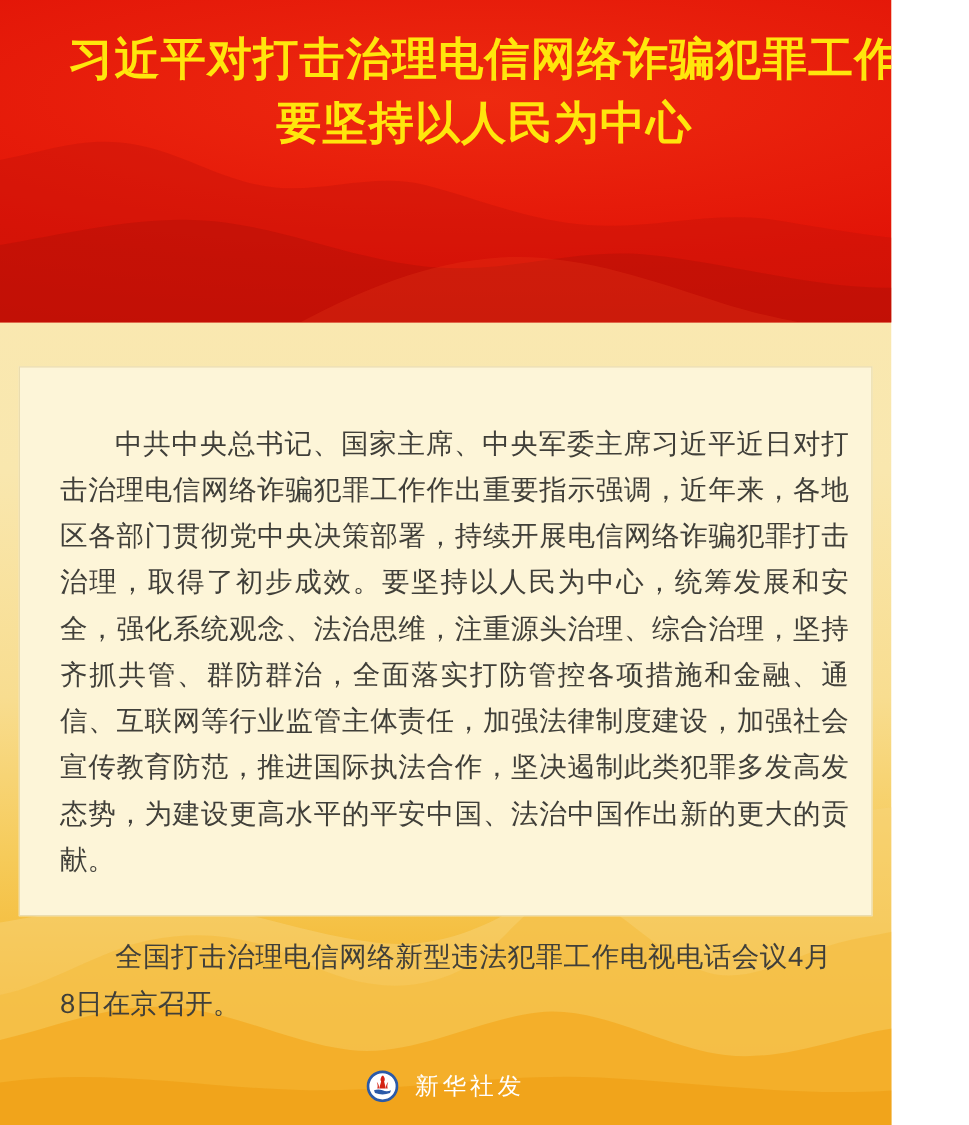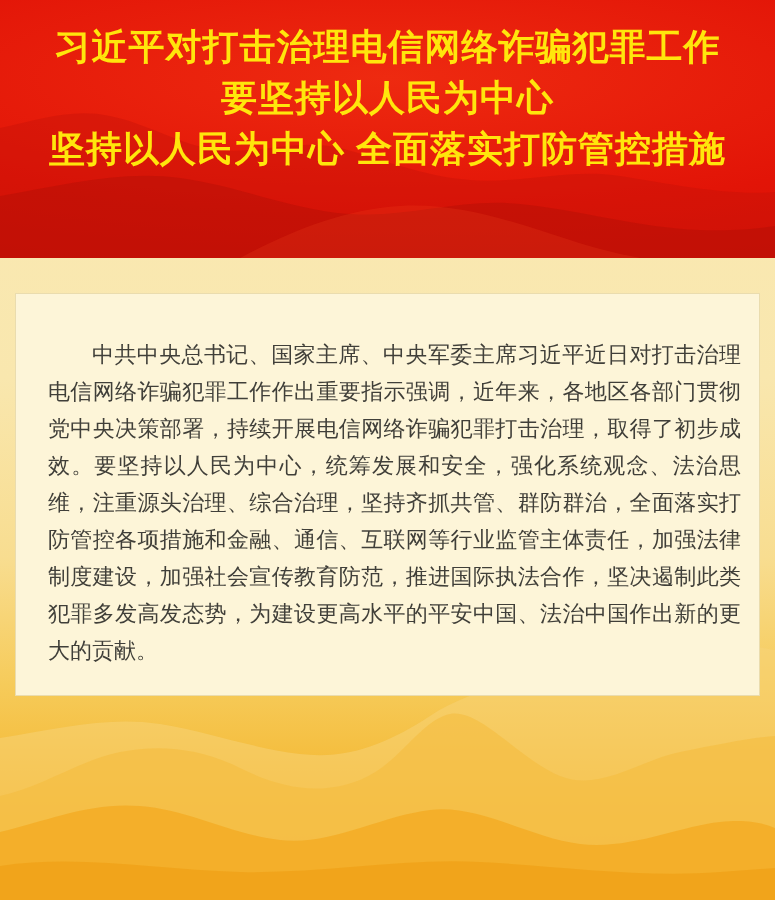--- a/index.html
+++ b/index.html
@@ -1,19 +1,19 @@
 <!DOCTYPE html>
 <html><head>
 <meta charset="utf-8">
 <style>
   html,body{margin:0;padding:0;background:#ffffff;}
   *{box-sizing:border-box;}
   #stage{
     position:relative;
-    width:775px;height:900px;
+    width:713px;height:900px;
     overflow:hidden;
     font-family:"Liberation Sans",sans-serif;
     background:linear-gradient(180deg,#faeab5 0%,#f9e7ae 42%,#f8dd90 62%,#f6cb5a 76%,#f4b62e 89%,#f0a41a 100%);
   }
 
   
   .masthead{
     position:relative;
     width:775px;height:258px;
     background:radial-gradient(ellipse 130% 90% at 50% 30%,#ee2a10 0%,#e21407 58%,#d31106 100%);
@@ -83,37 +83,48 @@
       <path d="M0,128 C40,120 70,108 110,116 C150,124 180,146 220,150 C260,154 300,138 340,148
                C380,158 420,176 470,180 C520,184 570,168 620,176 C670,184 730,196 775,192
                L775,258 L0,258 Z" fill="#bf1109" opacity="0.35"></path>
       <path d="M0,196 C60,186 120,170 180,178 C240,186 290,210 350,214 C410,218 460,198 520,204
                C580,210 640,228 700,230 C740,231 760,228 775,226 L775,258 L0,258 Z" fill="#a80e07" opacity="0.35"></path>
       <path d="M240,258 C290,232 340,210 400,206 C460,202 520,224 570,240 C600,250 620,254 640,258 Z" fill="#ff5a28" opacity="0.16"></path>
     </svg>
     <div class="titles">
       <span class="hl">习近平对打击治理电信网络诈骗犯罪工作</span>
       <span class="hl">要坚持以人民为中心</span>
-      <span class="hl">坚持以人民为中心 全面落实打防管控措施</span>
     </div>
   </header>
 
   <svg class="gold-mountains" viewBox="0 0 775 280" preserveAspectRatio="none" aria-hidden="true">
     <path d="M0,118 C60,108 110,96 160,104 C210,112 250,128 300,134 C350,140 390,122 430,96
              C470,70 520,60 570,52 C620,44 680,26 740,24 L775,30 L775,280 L0,280 Z" fill="#f8d37a" opacity="0.5"></path>
     <path d="M0,176 C40,168 80,140 120,132 C160,124 200,128 240,148 C280,168 320,176 360,160
              C400,144 420,100 450,94 C480,88 520,140 560,156 C600,172 640,140 680,132
              C720,124 750,118 775,116 L775,280 L0,280 Z" fill="#f5bd40" opacity="0.6"></path>
     <path d="M0,212 C50,200 90,182 140,186 C190,190 230,214 280,220 C330,226 380,196 430,190
              C480,184 530,218 580,224 C630,230 680,206 720,202 C750,199 765,204 775,208
              L775,280 L0,280 Z" fill="#f3ab22" opacity="0.78"></path>
     <path d="M0,246 C80,234 160,250 240,252 C320,254 400,238 480,242 C560,246 640,258 720,252
              L775,248 L775,280 L0,280 Z" fill="#f09f15" opacity="0.7"></path>
   </svg>
 
   <main class="content">
     <section class="article-box">
       <p class="cn-par">中共中央总书记、国家主席、中央军委主席习近平近日对打击治理电信网络诈骗犯罪工作作出重要指示强调，近年来，各地区各部门贯彻党中央决策部署，持续开展电信网络诈骗犯罪打击治理，取得了初步成效。要坚持以人民为中心，统筹发展和安全，强化系统观念、法治思维，注重源头治理、综合治理，坚持齐抓共管、群防群治，全面落实打防管控各项措施和金融、通信、互联网等行业监管主体责任，加强法律制度建设，加强社会宣传教育防范，推进国际执法合作，坚决遏制此类犯罪多发高发态势，为建设更高水平的平安中国、法治中国作出新的更大的贡献。</p>
     </section>
+    <p class="cn-par outside-par">全国打击治理电信网络新型违法犯罪工作电视电话会议4月8日在京召开。</p>
   </main>
 
+  <div class="credit">
+    <svg class="logo" viewBox="0 0 26 26" aria-hidden="true">
+      <circle cx="13" cy="13" r="11.6" fill="#ffffff" stroke="#2b5aa8" stroke-width="2.2"></circle>
+      <path d="M12.6,4.6 C11.4,6.6 11,7.8 11.9,9.2 L10.3,14.8 L15.7,14.8 L14.3,9.2
+               C15.3,7.8 14.9,6.4 13.6,4.6 Z" fill="#d42314"></path>
+      <path d="M8.4,9.4 C9.2,11.6 9.4,13.2 8.8,14.8 L10.1,14.8 C10.4,13 10,11.2 8.4,9.4 Z" fill="#d42314"></path>
+      <path d="M17.6,9.4 C16.8,11.6 16.6,13.2 17.2,14.8 L15.9,14.8 C15.6,13 16,11.2 17.6,9.4 Z" fill="#d42314"></path>
+      <path d="M6.2,16.2 Q9.5,14.8 13,16.2 Q16.5,17.6 19.8,16.2 L19,18.4 Q13,20.6 7,18.4 Z" fill="#2b5aa8"></path>
+    </svg>
+    <span class="credit-text">新华社发</span>
+  </div>
 
 </div>
 
 </body></html>

